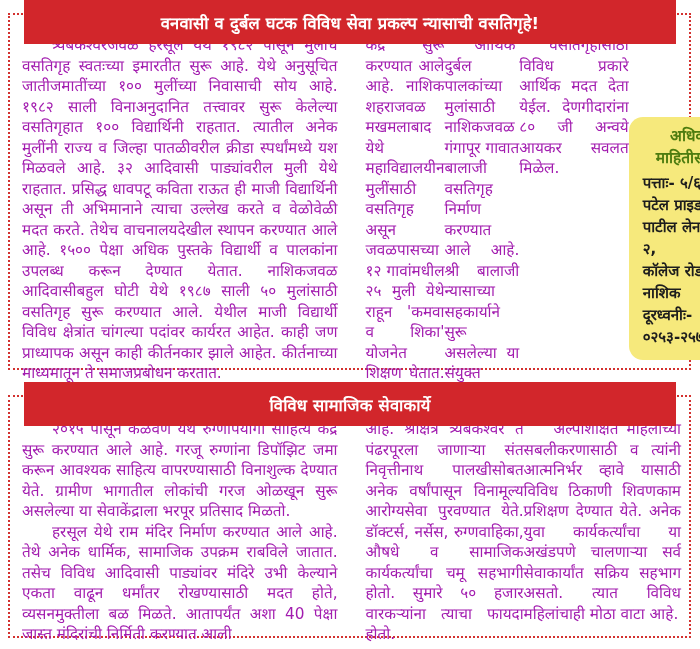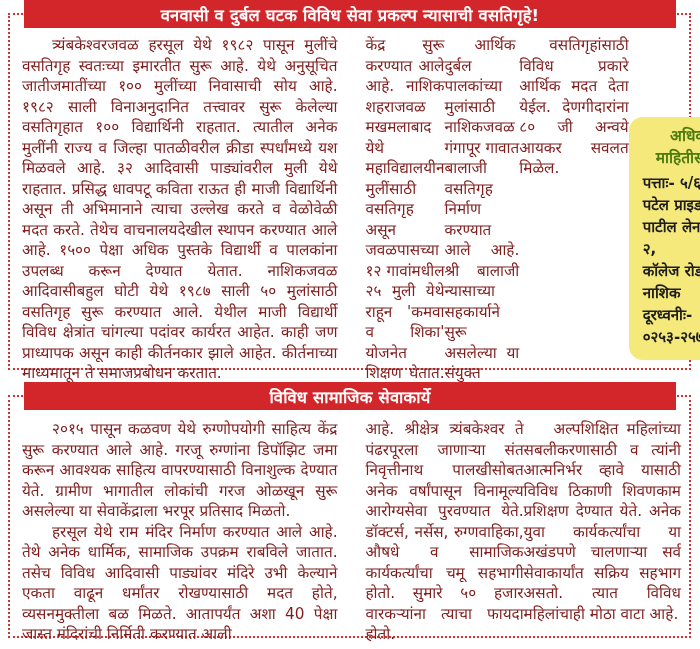--- a/index.html
+++ b/index.html
@@ -31,21 +31,21 @@
   }
   #section-services {
     top: 395px;
     height: 243px;
   }
   .section-header {
     position: absolute;
     top: -15px;
     left: 14px;
     right: 13px;
-    height: 28px;
+    height: 44px;
     background: #d2262b;
     display: flex;
     align-items: center;
     justify-content: center;
     z-index: 2;
   }
   .section-header span {
     color: #ffffff;
     font-weight: bold;
     font-size: 16.5px;
@@ -68,21 +68,21 @@
   }
   .col.right-col {
     display: flex;
     flex-direction: row;
     margin-left: 19px;
   }
   .para {
     margin: 0;
     font-size: 15.3px;
     line-height: 20.5px;
-    color: #7f1d1d;
+    color: #a21caf;
     text-align: justify;
     text-justify: inter-word;
   }
   .para.indent {
     text-indent: 30px;
   }
   .info-box {
     margin-top: auto;
     background: #f6e97c;
     border-radius: 14px;

